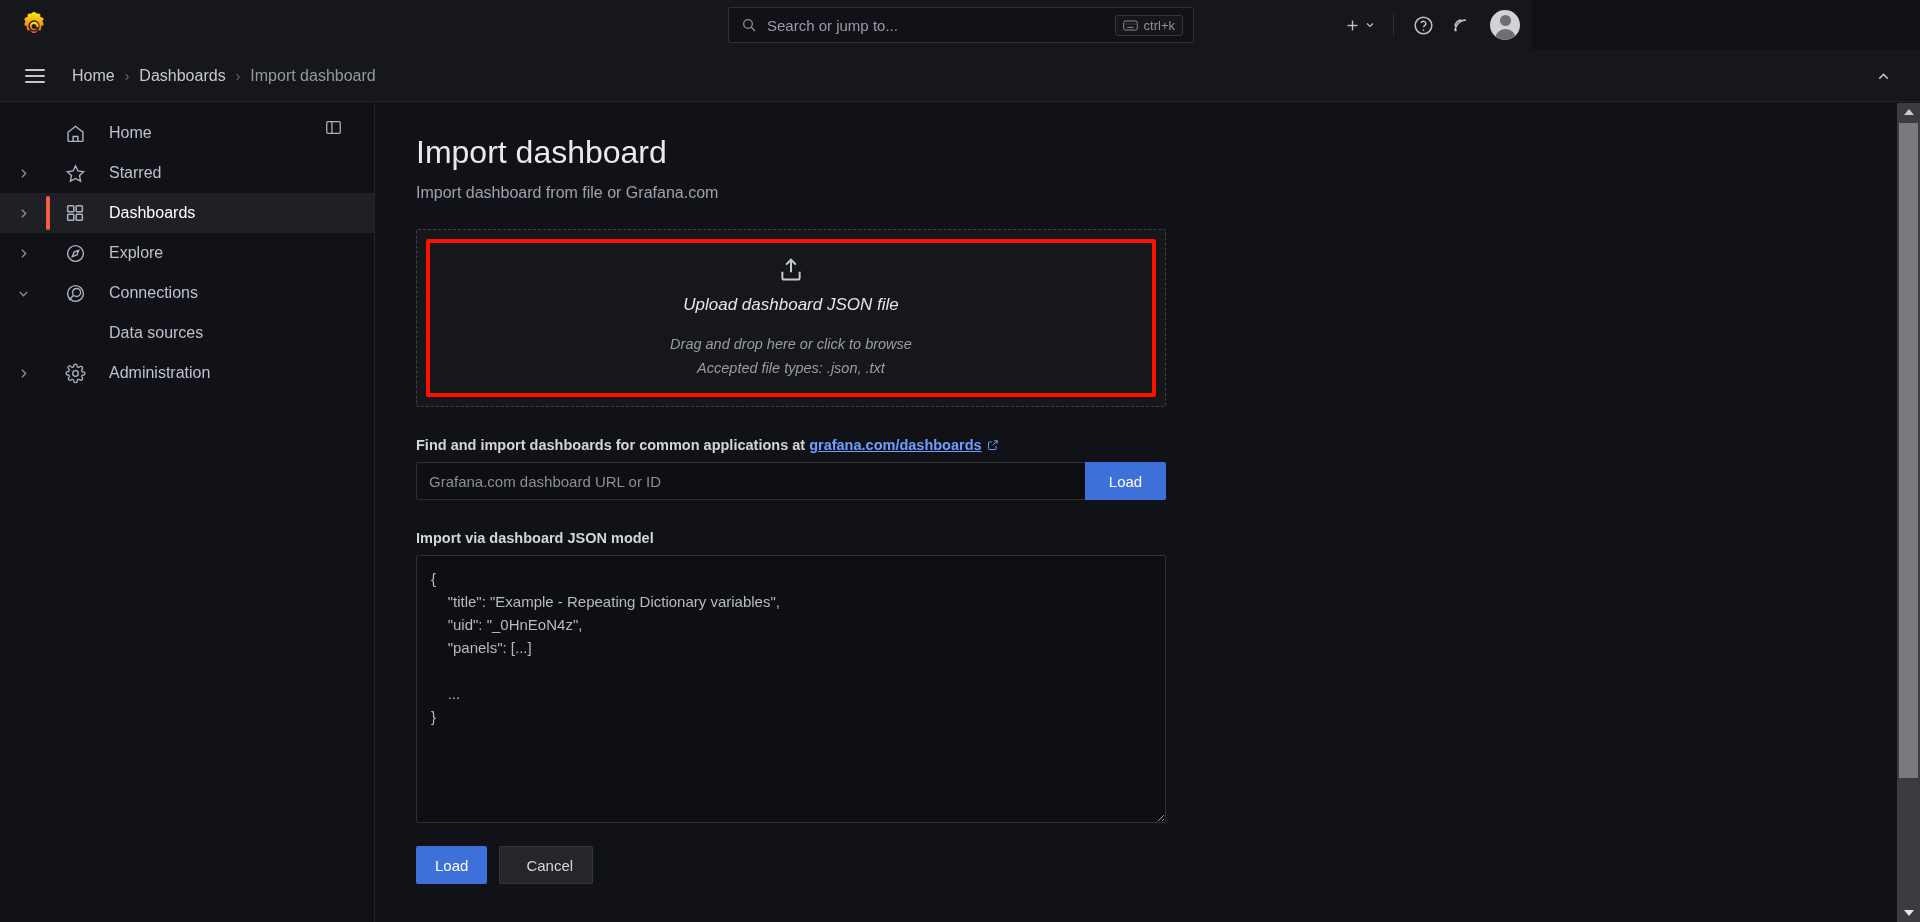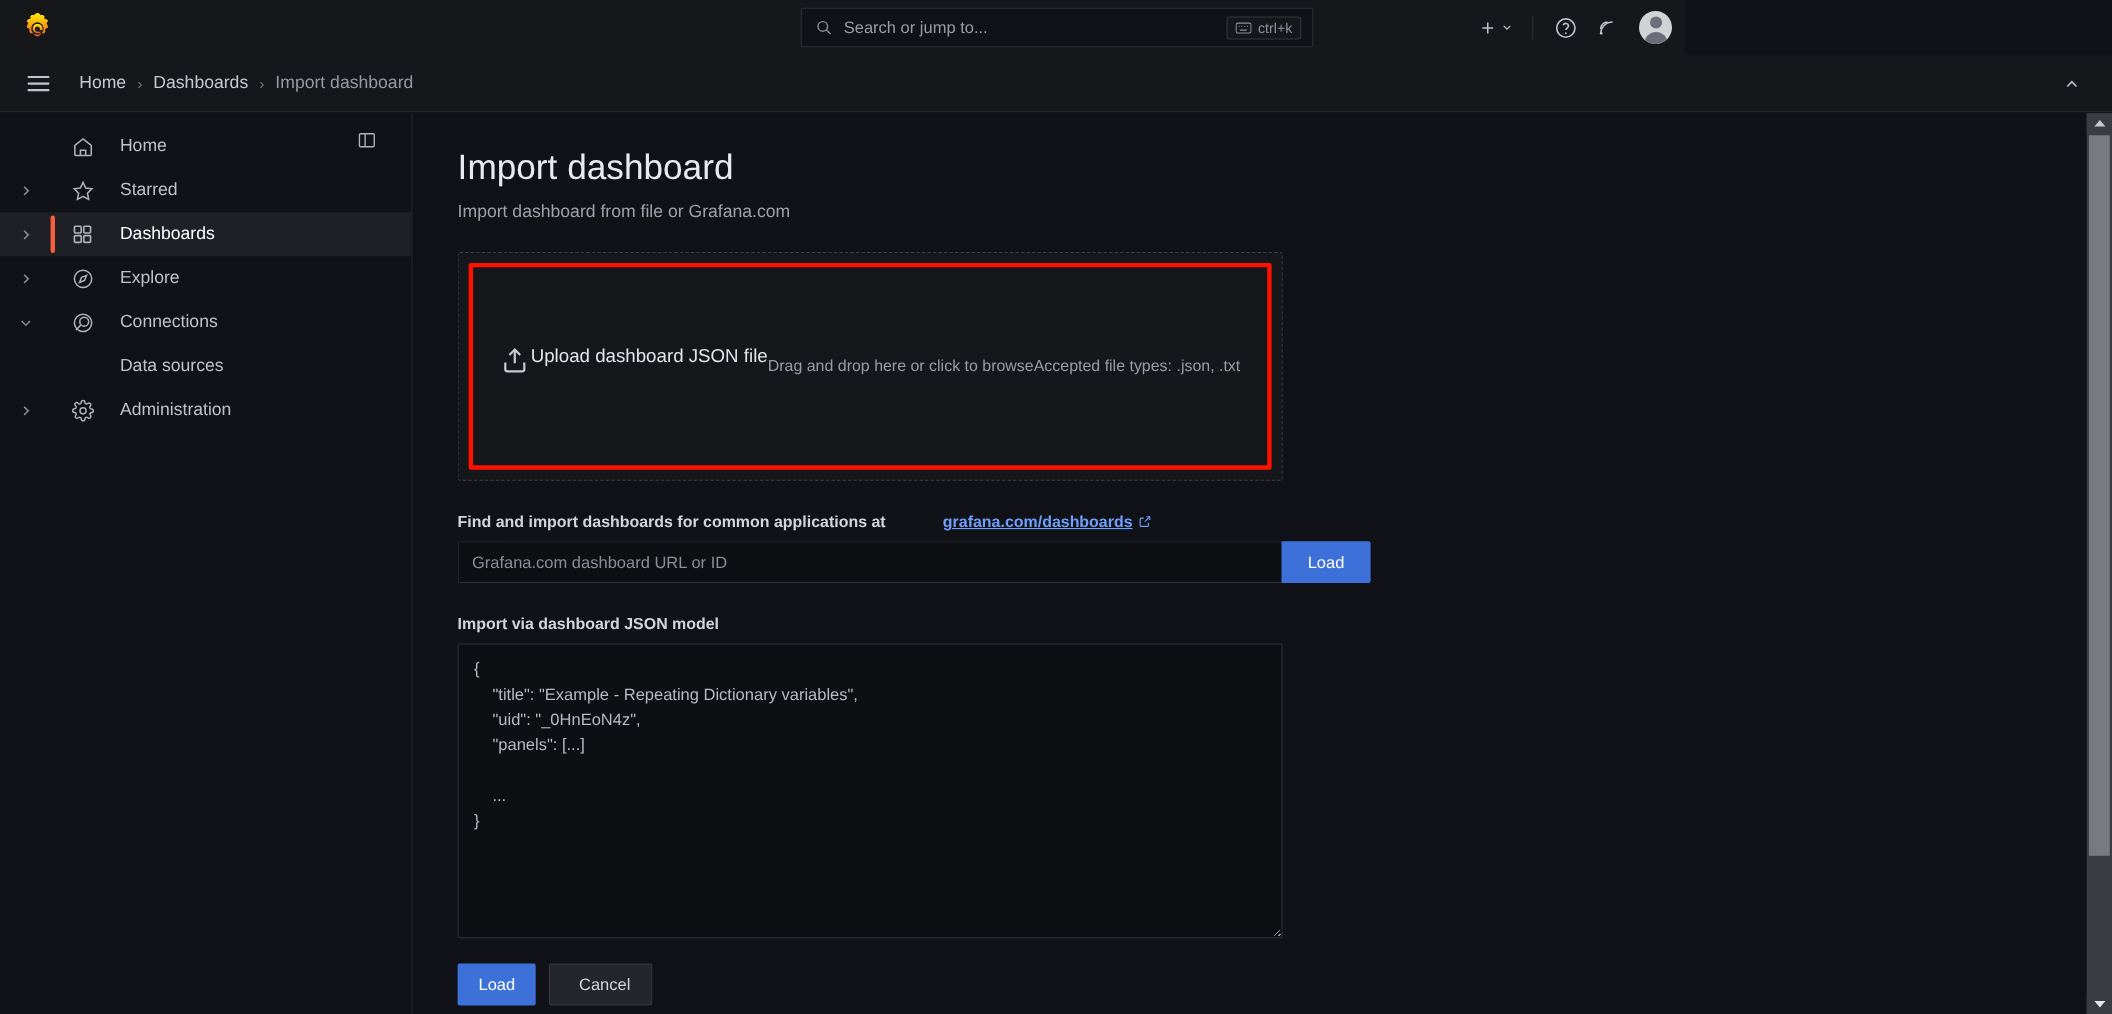--- a/index.html
+++ b/index.html
@@ -242,26 +242,27 @@
     width: 750px;
     border: 1px dashed #3d4049;
     border-radius: 2px;
     padding: 9px;
     background: #16171b;
   }
   .dropzone-inner {
     border: 4px solid #ff1100;
     border-radius: 2px;
     background: #16171b;
-    height: 188px;
+    height: 158px;
     display: flex;
-    flex-direction: row;
+    flex-direction: column;
     align-items: center;
     justify-content: center;
     cursor: pointer;
+    font-style: italic;
   }
   .upload-ico { width: 28px; height: 28px; color: #c8cad3; margin-bottom: 11px; }
   .dz-title {
     font-size: 17px;
     font-weight: 500;
     color: #e4e5ea;
     margin-bottom: 18px;
   }
   .dz-line {
     font-size: 14.5px;
@@ -274,30 +275,29 @@
     margin-top: 30px;
     font-size: 14.5px;
     font-weight: 600;
     color: #d3d5dd;
     margin-bottom: 9px;
   }
   .gcom-link {
     color: #6e9fff;
     text-decoration: underline;
     cursor: pointer;
-    margin-left: 48px;
   }
   .ext-ico {
     width: 12px; height: 12px;
     display: inline-block;
     vertical-align: -1px;
     margin-left: 5px;
     color: #6e9fff;
   }
-  .gcom-row { display: flex; width: 830px; }
+  .gcom-row { display: flex; width: 750px; }
   .gcom-input {
     flex: 1;
     height: 38px;
     background: #0e0f13;
     border: 1px solid #2e3036;
     border-right: none;
     border-radius: 2px 0 0 2px;
     color: #ccccdc;
     font-family: "Liberation Sans", sans-serif;
     font-size: 15px;

